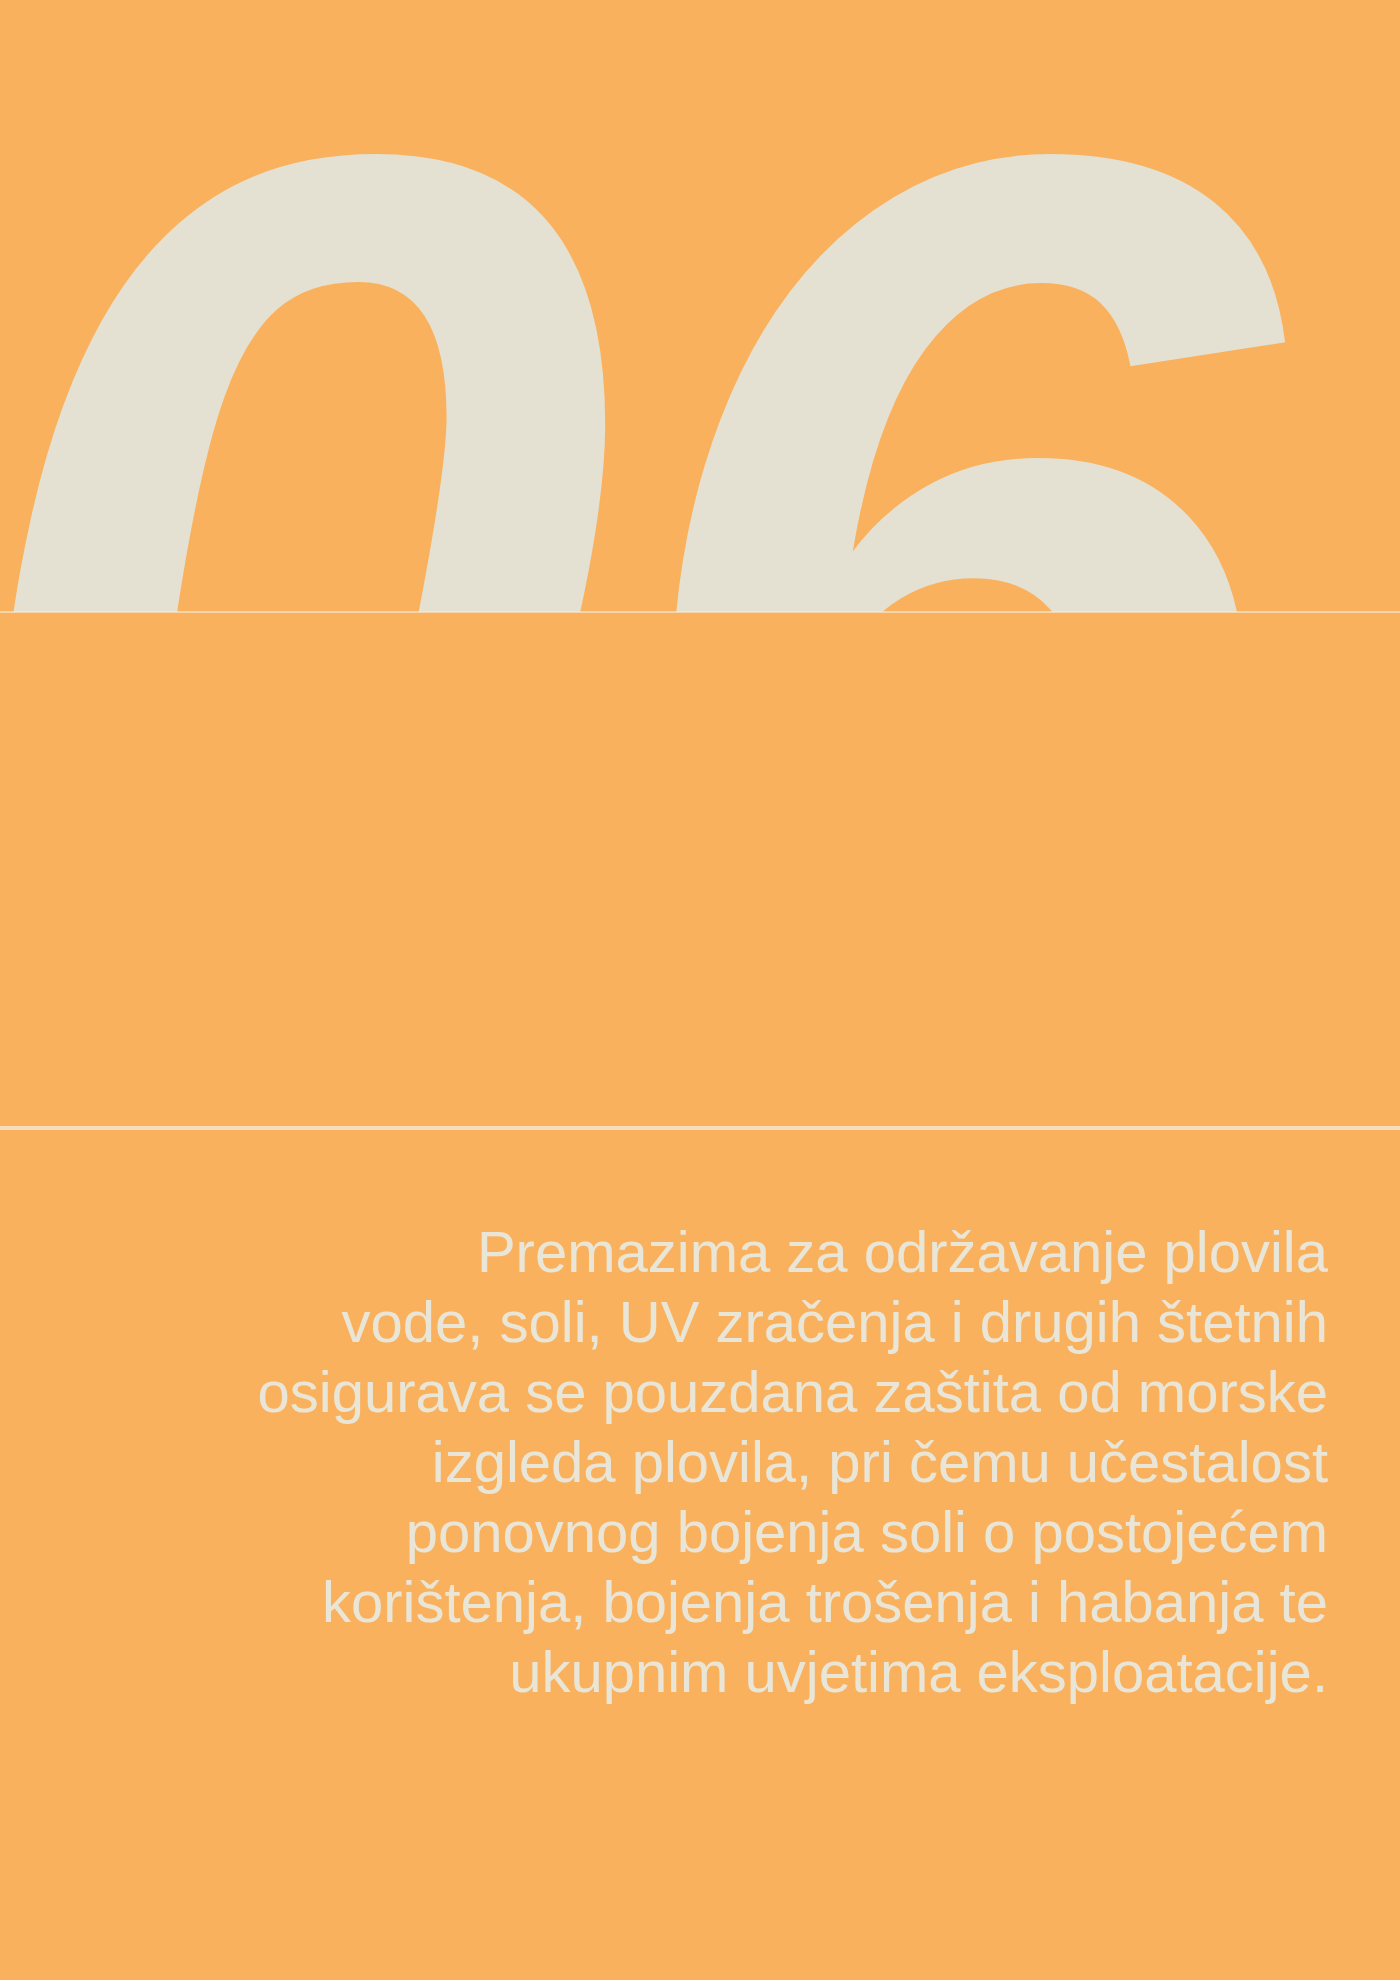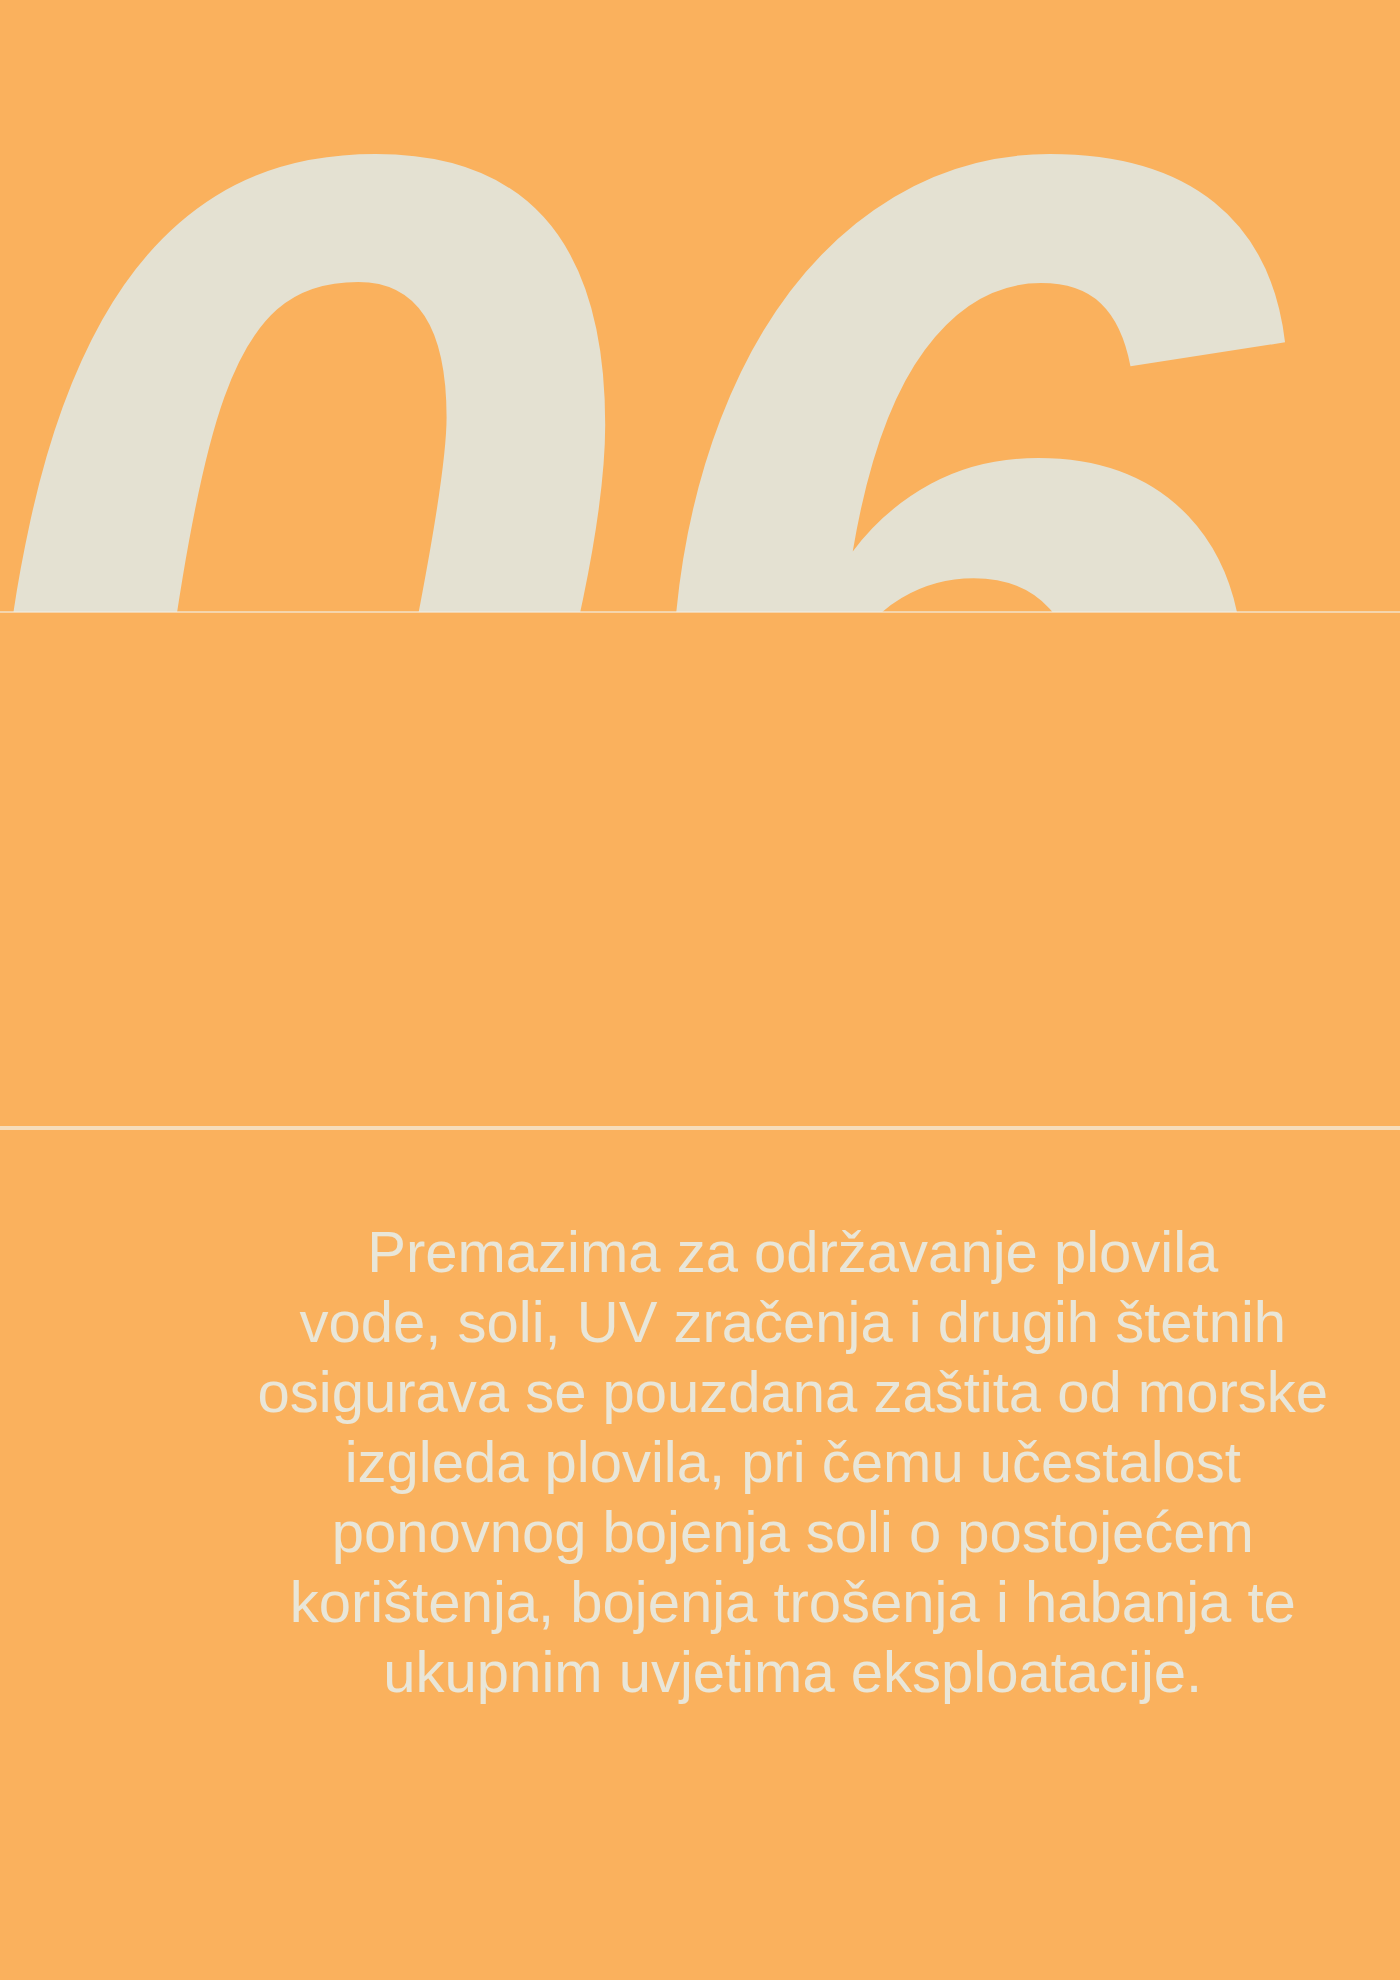--- a/index.html
+++ b/index.html
@@ -85,21 +85,21 @@
     <span class="chapter-number" style="color: rgb(228, 225, 210);">06</span>
   </div>
 
   <div class="divider divider-top"></div>
 
   <div class="title-block" style="color: rgb(229, 226, 212);">
   </div>
 
   <div class="divider divider-mid"></div>
 
-  <div class="paragraph-block" style="color: rgb(233, 230, 216); align-items: center;">
+  <div class="paragraph-block" style="color: rgb(233, 230, 216);">
     <div class="paragraph-line">Premazima za održavanje plovila</div>
     <div class="paragraph-line">vode, soli, UV zračenja i drugih štetnih</div>
     <div class="paragraph-line">osigurava se pouzdana zaštita od morske</div>
     <div class="paragraph-line">izgleda plovila, pri čemu učestalost</div>
     <div class="paragraph-line">ponovnog bojenja soli o postojećem</div>
     <div class="paragraph-line">korištenja, bojenja trošenja i habanja te</div>
     <div class="paragraph-line">ukupnim uvjetima eksploatacije.</div>
   </div>
 
 </div>

